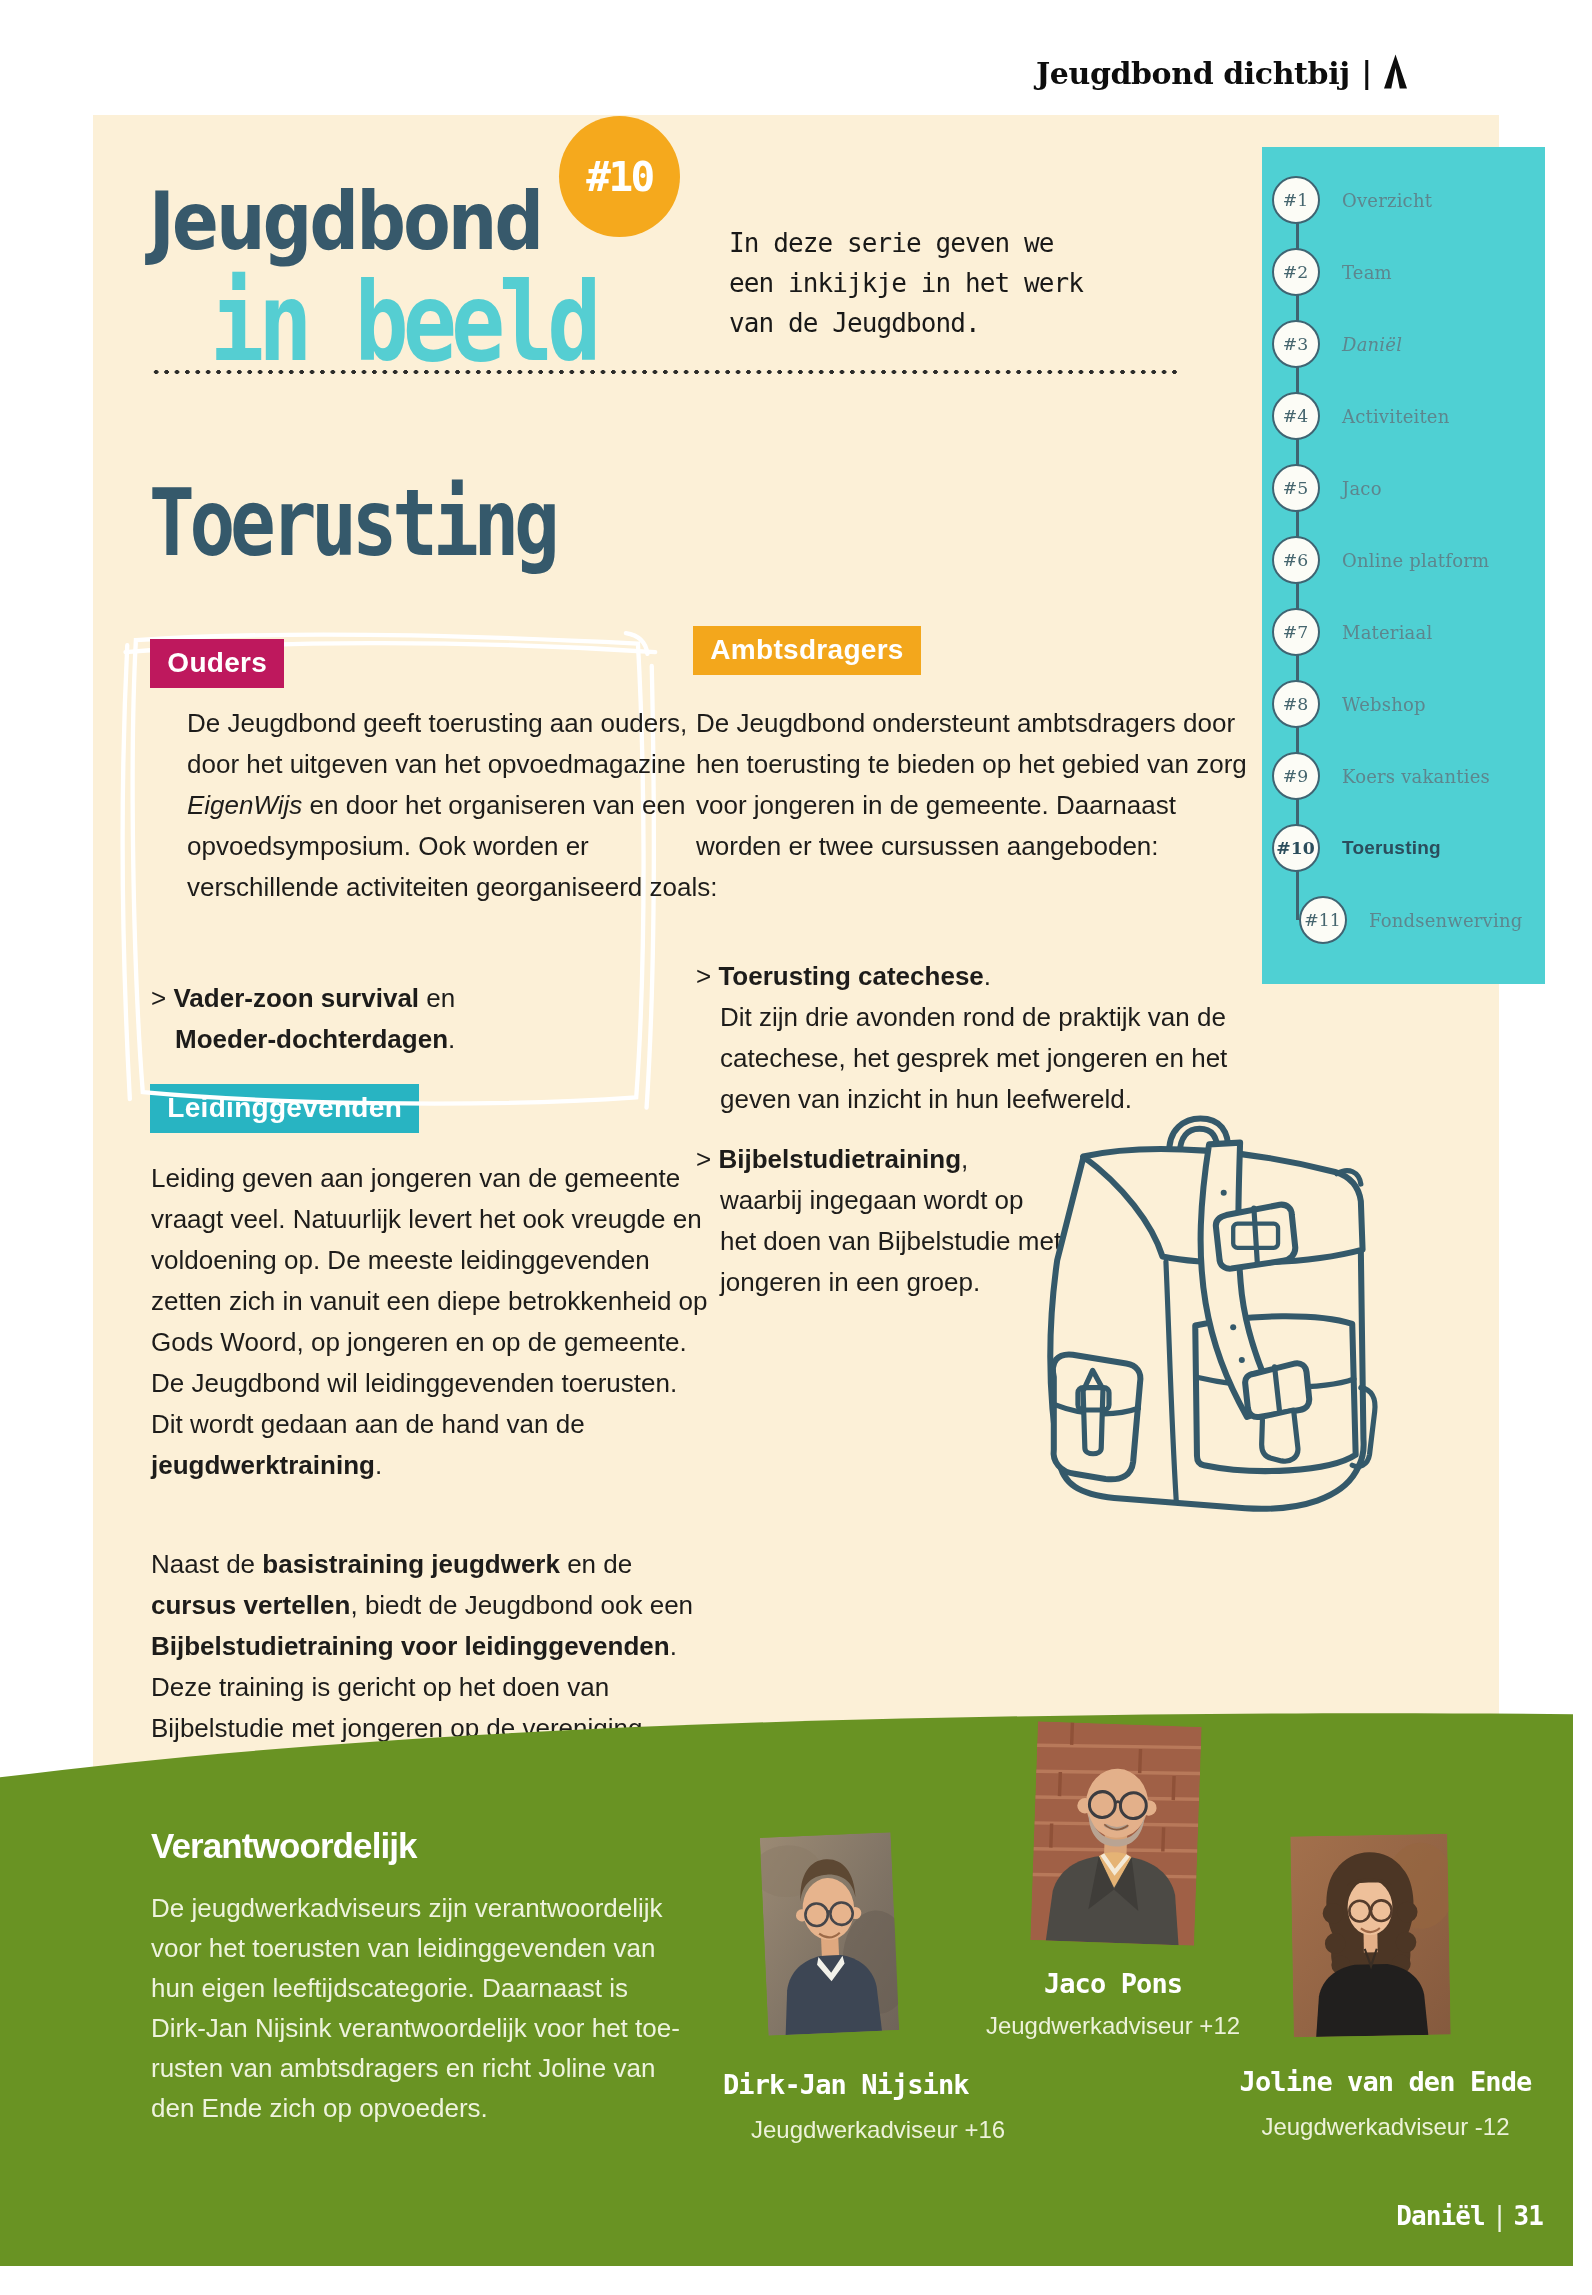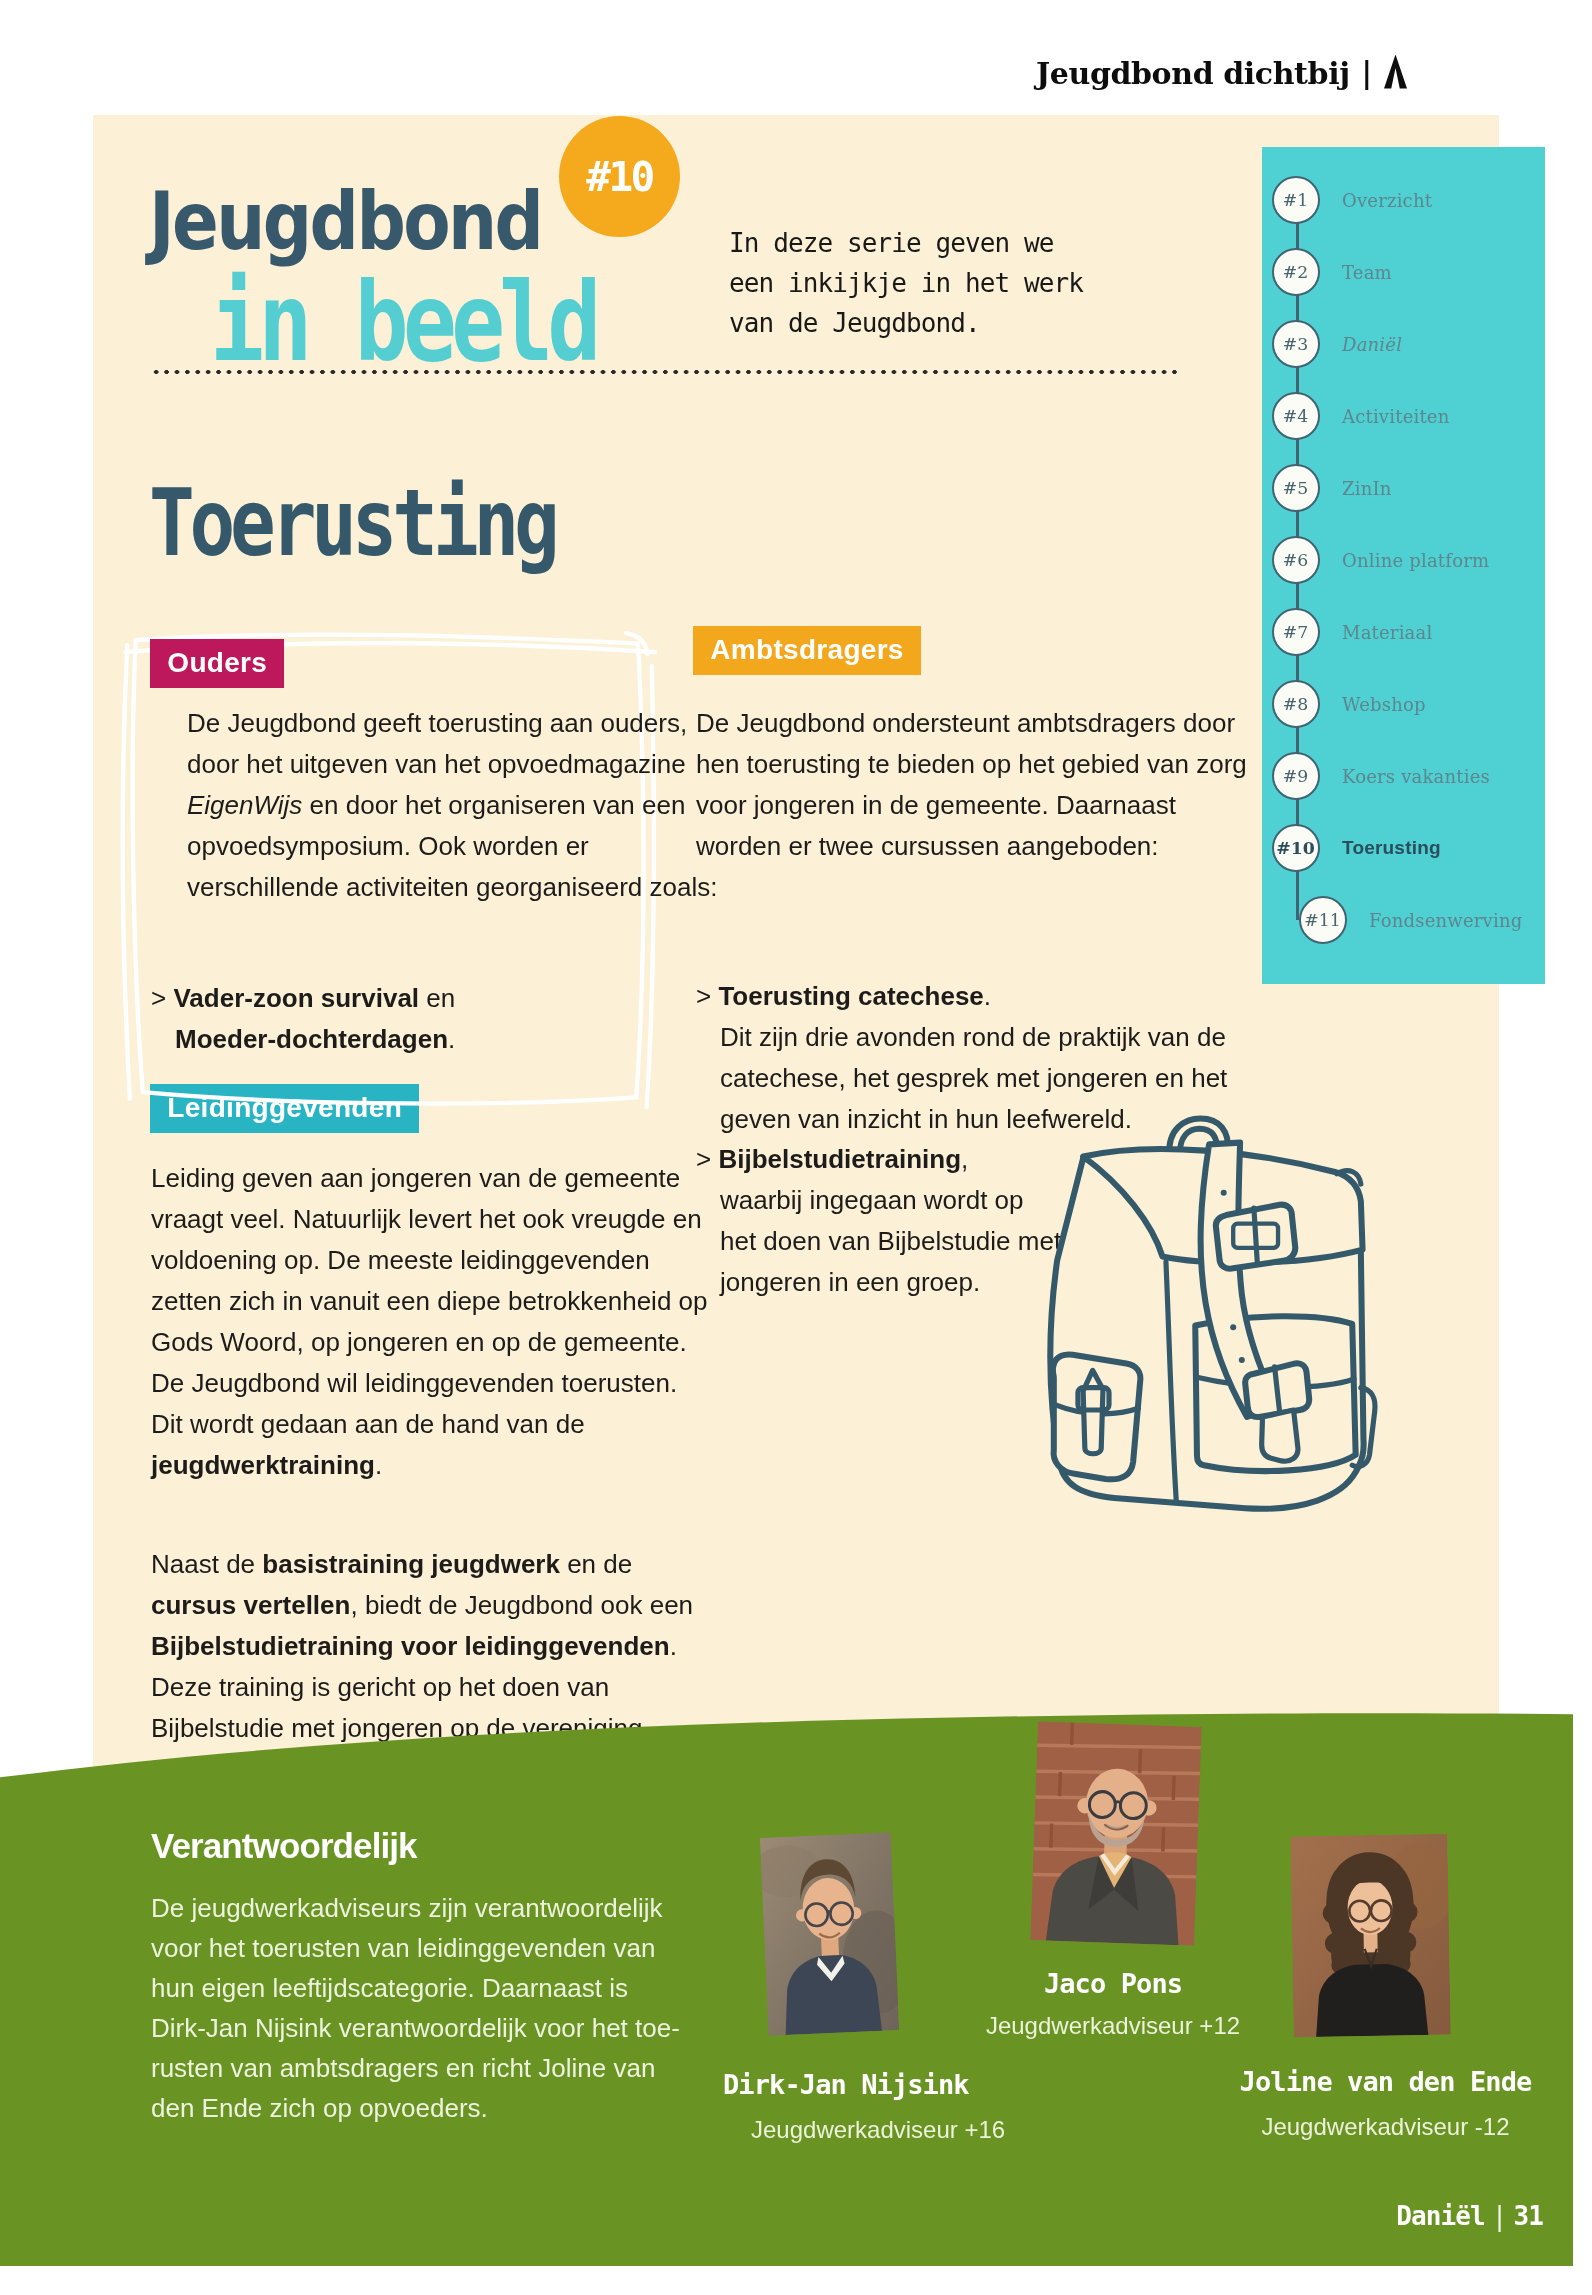--- a/index.html
+++ b/index.html
@@ -47,21 +47,21 @@
   .sec-label{display:inline-block;padding:7.8px 17.3px 9.5px;color:#ffffff;font-weight:700;font-size:28px;letter-spacing:0.3px;}
   .lbl-ouders{left:150px;top:639px;background:#be185d;}
   .lbl-ambts{left:693px;top:626px;background:#f3a71c;}
   .lbl-leiding{left:150px;top:1084px;background:#28b4c2;}
   .body-text{font-size:26px;line-height:41px;color:#1d1c1a;}
   .preline{white-space:pre-line;}
   .hang{padding-left:24px;text-indent:-24px;}
   .ouders-body{left:151px;top:703px;width:542px;margin-left:36px;}
   .ouders-bullet{left:151px;top:978px;width:542px;}
   .ambts-body{left:696px;top:703px;width:557px;}
-  .ambts-b1{left:696px;top:956px;width:557px;margin-top:20px;}
+  .ambts-b1{left:696px;top:956px;width:557px;}
   .ambts-b2{left:696px;top:1139px;width:557px;}
   .leiding-b1{left:151px;top:1158px;width:559px;}
   .leiding-b2{left:151px;top:1520px;width:570px;margin-top:24px;}
 
   
   .resp-heading{left:151px;top:1826px;font-weight:700;font-size:35px;letter-spacing:-0.9px;color:#ffffff;z-index:6;}
   .resp-body{left:151px;top:1888px;width:604px;font-size:26px;line-height:40px;color:#eef3dd;white-space:pre-line;z-index:6;}
   .photo{overflow:hidden;z-index:6;}
   .photo svg{display:block;}
   .photo-dirk{left:764px;top:1835px;width:131px;height:198px;transform:rotate(-2.5deg);}
@@ -122,21 +122,21 @@
       <div class="seq-item" style="top: 173px;">
         <div class="seq-circle">#3</div>
         <div class="seq-label italic">Daniël</div>
       </div>
       <div class="seq-item" style="top: 245px;">
         <div class="seq-circle">#4</div>
         <div class="seq-label">Activiteiten</div>
       </div>
       <div class="seq-item" style="top: 317px;">
         <div class="seq-circle">#5</div>
-        <div class="seq-label">ZinIn</div>
+        <div class="seq-label">Jaco</div>
       </div>
       <div class="seq-item" style="top: 389px;">
         <div class="seq-circle">#6</div>
         <div class="seq-label">Online platform</div>
       </div>
       <div class="seq-item" style="top: 461px;">
         <div class="seq-circle">#7</div>
         <div class="seq-label">Materiaal</div>
       </div>
       <div class="seq-item" style="top: 533px;">

